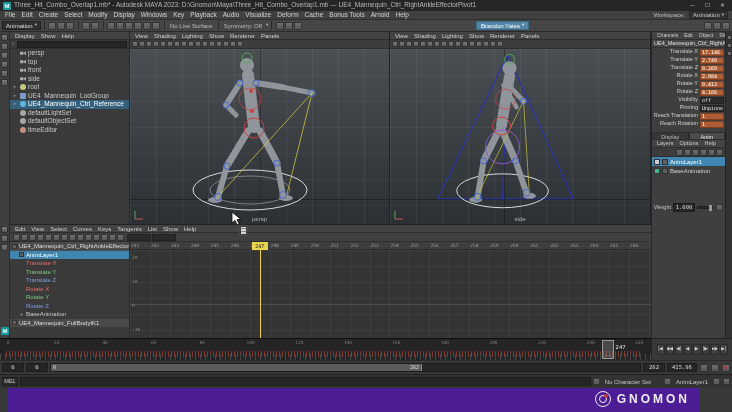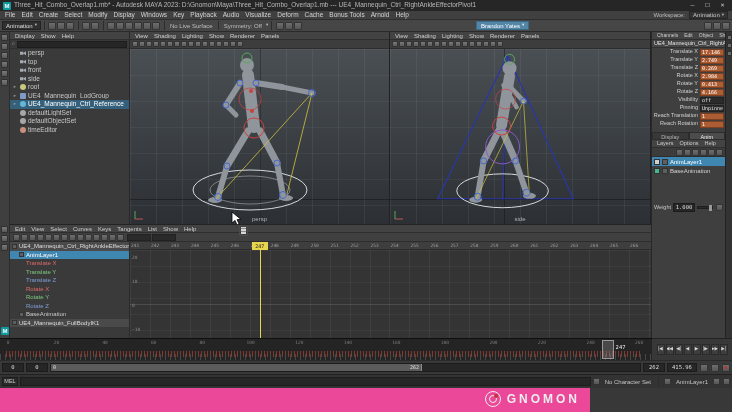--- a/index.html
+++ b/index.html
@@ -137,21 +137,21 @@
   .autokey{position:relative}
   .autokey:after{content:"";position:absolute;inset:1.5px;border-radius:50%;background:#c03434}
 
   
   .cmdline{left:0;top:374px;width:732px;height:14px;background:#333;border-top:1px solid #222;display:flex;align-items:center;padding:0 2px;gap:2px}
   .mel-box{width:16px;height:9px;background:#2a2a2a;border:1px solid #1d1d1d;color:#ccc;font-size:5.5px;display:flex;align-items:center;justify-content:center;flex:none}
   .cmd-input{flex:1;height:9px;background:#262626;border:1px solid #1c1c1c;color:#ccc;font-size:6px;padding:0 2px;outline:none;min-width:40px}
   .cmd-text{font-size:6px;color:#c4c4c4;white-space:nowrap;padding:0 2px}
 
   
-  .bottombar{left:0;top:388px;width:590px;height:24px;background:#ec4899}
+  .bottombar{left:8px;top:388px;width:692px;height:24px;background:#4c1d95}
   .gnomon{position:absolute;right:10px;top:3px;display:flex;align-items:center;gap:6px}
   .gn-emblem{width:16px;height:16px;border:1.5px solid #ececec;border-radius:50%;position:relative}
   .gn-emblem:after{content:"";position:absolute;right:2px;top:2px;width:4px;height:4px;background:#c23434;border-radius:50%}
   .gn-emblem:before{content:"";position:absolute;left:3px;bottom:3px;width:6px;height:6px;border:1px solid #ececec;border-radius:50%}
   .gn-text{color:#ededed;font-size:12px;font-weight:bold;letter-spacing:3px}
 
   
   .cursor{left:231px;top:211px;z-index:99;pointer-events:none}
   .cursor-badge{left:239px;top:225px;width:9px;height:11px;background:#d6d6d6;border:1px solid #4a4a4a;border-radius:1px;z-index:99;
     background-image:repeating-linear-gradient(to bottom,transparent 0 2px,#8a8a8a 2px 3px);background-clip:content-box;padding:1px}

